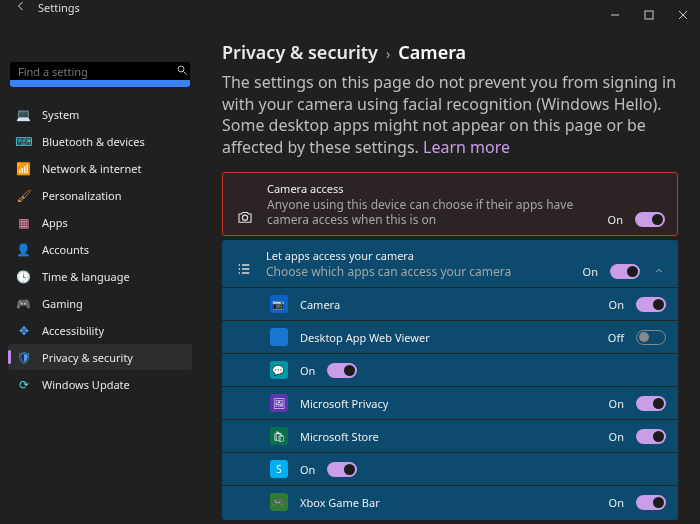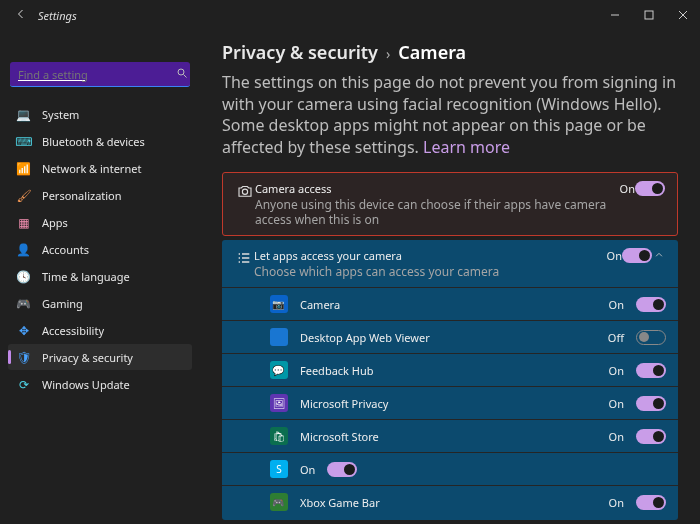--- a/index.html
+++ b/index.html
@@ -1,49 +1,49 @@
 <!DOCTYPE html>
 <html><head>
 <meta charset="utf-8">
 <style>
   * { margin: 0; padding: 0; box-sizing: border-box; font-family: "Segoe UI", system-ui, sans-serif; }
   body { background: #202020; color: #fff; width: 700px; height: 524px; overflow: hidden; font-size: 11px; }
 
-  .titlebar { display: flex; align-items: center; height: 30px; padding: 0 0 0 10px; font-style: italic; }
+  .titlebar { display: flex; align-items: flex-start; height: 30px; padding: 0 0 0 10px; }
   .titlebar .back { width: 22px; text-align: center; }
   .titlebar .title { margin-left: 6px; font-size: 11px; color: #ddd; }
   .titlebar .spacer { flex: 1; }
   .winbtn { width: 34px; height: 30px; display: flex; align-items: center; justify-content: center; color: #ccc; }
 
   .content { display: flex; height: 494px; }
 
   
   .sidebar { width: 200px; padding: 6px 8px 8px 8px; display: flex; flex-direction: column; }
-  .search { display: flex; align-items: center; background: #4c1d95; border-bottom: 1px solid #3b82f6; border-radius: 3px; height: 25px; padding: 0 8px; margin: 26px 2px 10px 2px; text-decoration: underline; }
+  .search { display: flex; align-items: center; background: #000000; border-bottom: 7px solid #3b82f6; border-radius: 3px; height: 25px; padding: 0 8px; margin: 26px 2px 10px 2px; }
   .search input { flex: 1; background: transparent; border: none; outline: none; color: #ddd; font-size: 11px; }
   .search .sicon { color: #bbb; }
 
   .nav { display: flex; flex-direction: column; gap: 1px; margin-top: 4px; }
   .nav-item { display: flex; align-items: center; gap: 10px; height: 26px; padding: 0 8px; border-radius: 3px; color: #e6e6e6; font-size: 11px; position: relative; }
   .nav-item.active { background: #2d2d2d; }
   .nav-item.active::before { content:""; position:absolute; left:0; top:6px; bottom:6px; width:3px; background:#c189e8; border-radius:2px; }
   .nav-item .nicon { width: 16px; height: 16px; display: flex; align-items: center; justify-content: center; font-size: 12px; }
 
   
   .main { flex: 1; padding: 6px 22px 8px 22px; overflow-y: auto; }
   .breadcrumb { display: flex; align-items: baseline; gap: 8px; margin: 4px 0 8px; }
   .breadcrumb .bc1 { font-size: 18px; font-weight: 600; color: #e8e8e8; }
   .breadcrumb .sep { color: #aaa; font-size: 14px; }
   .breadcrumb .bc2 { font-size: 18px; font-weight: 600; color: #fff; }
   .desc { font-size: 16px; color: #bdbdbd; line-height: 1.35; margin-bottom: 14px; }
   .desc .link { color: #c99de8; }
 
   .card { background: #0c4a6e; border-radius: 3px; margin-bottom: 4px; }
   .card.hl { border: 1px solid #c0392b; background:#2c2424; }
-  .row { display: flex; align-items: flex-start; padding: 8px 12px; }
+  .row { display: flex; align-items: flex-end; padding: 8px 12px; gap: 12px; }
   .row .ricon { width: 20px; height: 20px; display:flex; align-items:center; justify-content:center; color:#eee; }
   .row .rtext { flex: 1; }
   .row .rtitle { font-size: 11px; color: #eee; }
   .row .rsub { font-size: 12px; color: #a5a5a5; line-height: 1.25; margin-top:1px; }
   .row .state { font-size: 11px; color: #eee; }
   .row .chev { color:#ccc; width:14px; text-align:center; }
 
   .toggle { width: 30px; height: 15px; border-radius: 8px; position: relative; }
   .toggle.on { background: #c99de8; }
   .toggle.on::after { content:""; position:absolute; right:2px; top:2px; width:11px; height:11px; border-radius:50%; background:#1b1b1b; }
@@ -205,21 +205,20 @@
             <div class="toggle on"></div>
           </div>
           <div class="approw">
             <div class="appicon bg-blue2"></div>
             <div class="appname">Desktop App Web Viewer</div>
             <div class="state">Off</div>
             <div class="toggle off"></div>
           </div>
           <div class="approw">
             <div class="appicon bg-teal">💬</div>
-            <div class="appname">Feedback Hub</div>
             <div class="state">On</div>
             <div class="toggle on"></div>
           </div>
           <div class="approw">
             <div class="appicon bg-purple">🖼</div>
             <div class="appname">Microsoft Privacy</div>
             <div class="state">On</div>
             <div class="toggle on"></div>
           </div>
           <div class="approw">

